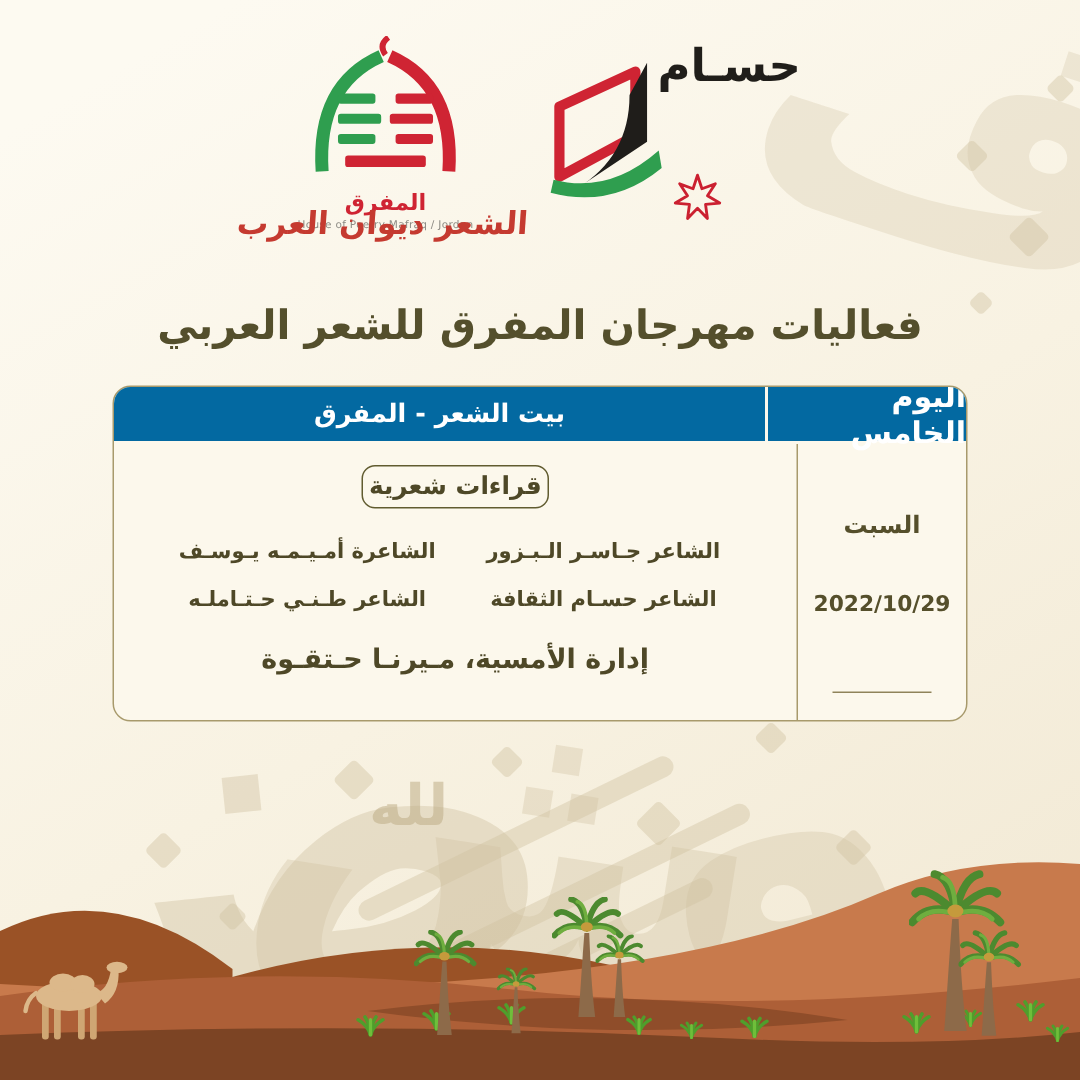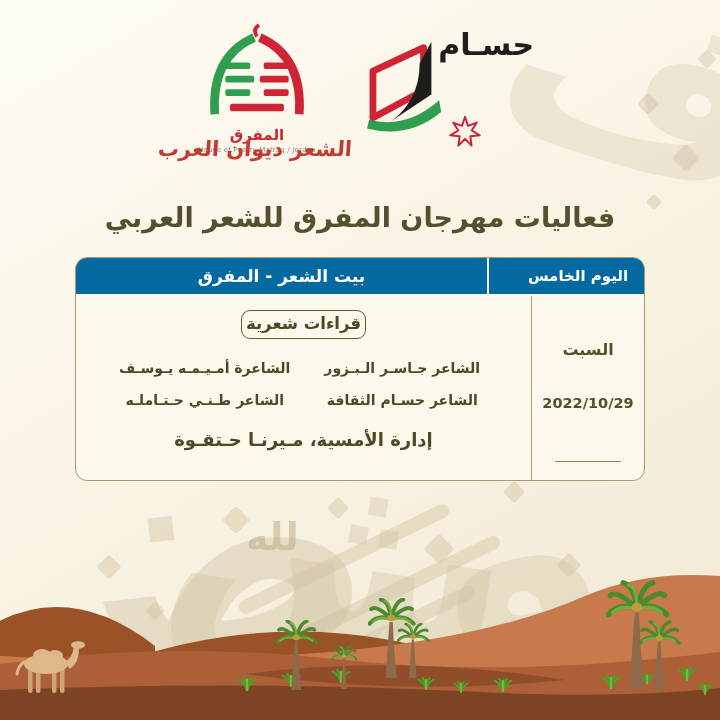--- a/index.html
+++ b/index.html
@@ -32,21 +32,21 @@
   .ministry-star{position:absolute;left:86px;top:93px;}
   
   .main-title{position:absolute;top:202px;left:0;width:100%;text-align:center;
     font-size:27px;font-weight:bold;color:#544f2c;direction:rtl;}
   
   .card{position:absolute;left:75px;top:257px;width:570px;height:224px;box-sizing:border-box;
     background:#fcf8ec;border:1px solid #a89a6c;border-radius:12px;overflow:hidden;
     display:flex;flex-direction:column;direction:rtl;}
   .card-head{display:flex;direction:rtl;gap:2px;height:36px;flex:none;margin-bottom:2px;}
   .hcell{background:#0369a1;color:#fff;font-weight:bold;display:flex;align-items:center;justify-content:center;}
-  .hday{width:132px;font-size:15px;flex:none;padding-left:23px;}
+  .hday{width:132px;font-size:20px;flex:none;}
   .hvenue{flex:1;font-size:17px;}
   .card-body{display:flex;direction:rtl;flex:1;}
   .side{width:112px;flex:none;border-left:1px solid #a89a6c;display:flex;flex-direction:column;
     align-items:center;padding-top:44px;color:#554f2b;font-weight:bold;font-size:16px;line-height:1.3;gap:33px;}
   .side .date{font-size:14.5px;direction:ltr;}
   .side-divider{width:66px;border:none;border-top:1.5px solid #8f835a;margin:15px 0 13px;}
   .main-cell{flex:1;text-align:center;padding-top:14px;}
   .badge{display:inline-block;border:1.6px solid #615c30;border-radius:9px;padding:3px 4px 5px;
     font-size:16.5px;font-weight:bold;color:#4e4827;background:transparent;}
   .poets{display:grid;grid-template-columns:1fr 1fr;direction:rtl;margin:21px 30px 0;

